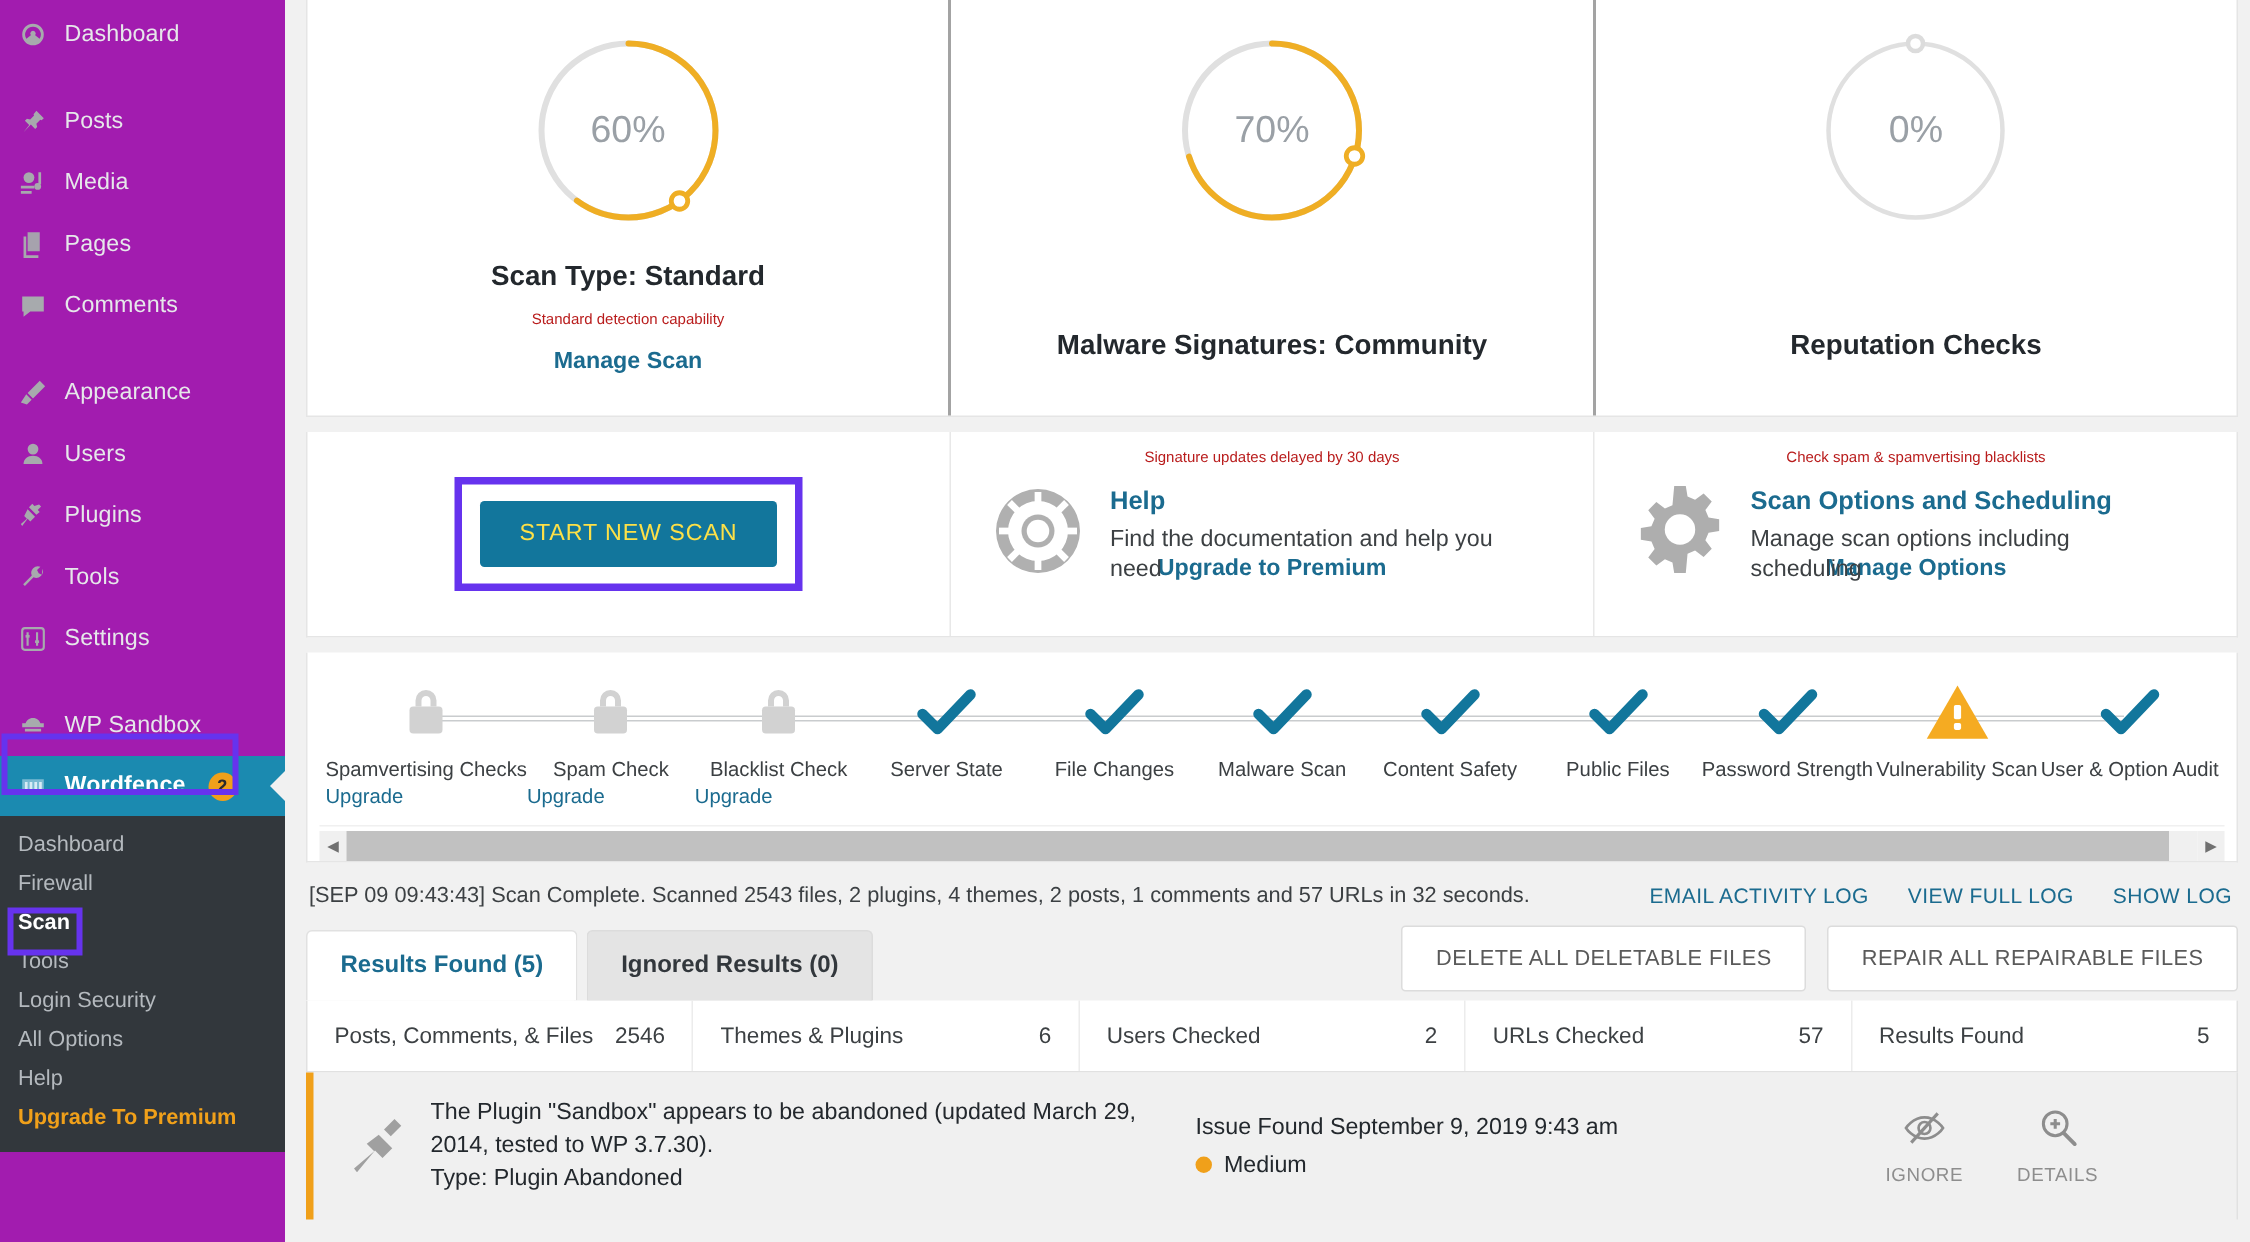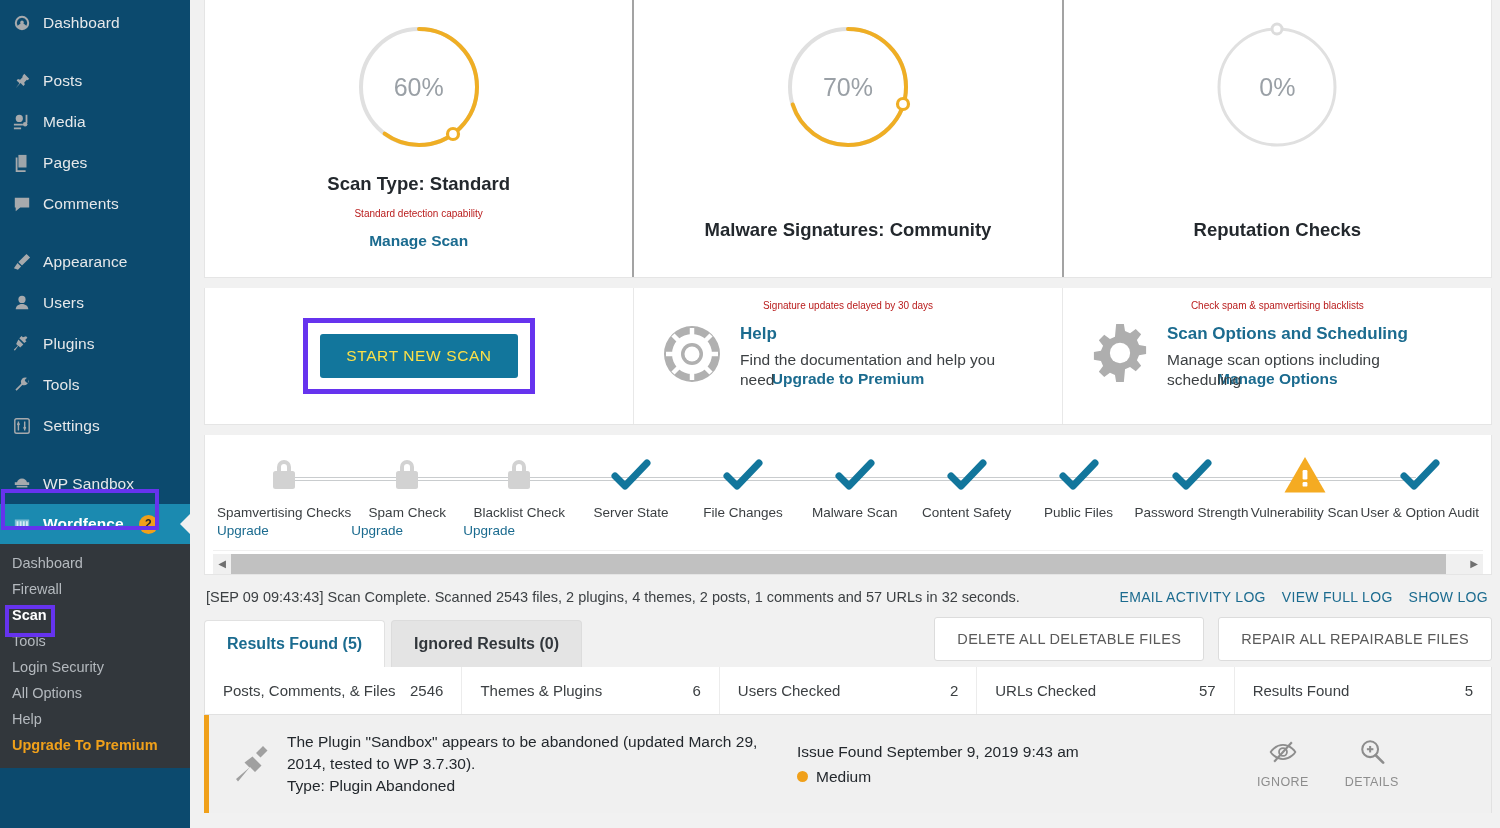--- a/index.html
+++ b/index.html
@@ -7,21 +7,21 @@
     width: 1500px; height: 828px;
     font-family: "Liberation Sans", sans-serif;
     background: #f1f1f1;
     overflow: hidden;
   }
   .app { display: flex; width: 1500px; height: 828px; }
 
   
   .sidebar {
     width: 190px; min-width: 190px; height: 828px;
-    background: #0c4a6e; color: #e6e8ea;
+    background: #a21caf; color: #e6e8ea;
     position: relative; padding-top: 2px;
     font-size: 15px;
   }
   .menu-item {
     display: flex; align-items: center; gap: 11px;
     height: 41px; padding: 0 12px; color: #e6e8ea;
     position: relative;
   }
   .menu-item .ic { width: 20px; height: 20px; flex: 0 0 20px; display:flex; align-items:center; justify-content:center; color:#a7aaad; }
   .menu-item .lbl { font-size: 15.5px; letter-spacing: .1px; }
@@ -141,21 +141,21 @@
     font-size: 10px; color: #707070; cursor: pointer;
   }
   .sc-track { flex: 1; height: 20px; background: #f0f0f0; }
   .sc-thumb { height: 20px; background: #c1c1c1; width: 98.5%; }
 
   
   .logline {
     display: flex; align-items: center; justify-content: space-between;
     padding: 14px 4px 12px 2px; font-size: 14.5px; color: #3c4043;
   }
-  .log-actions { display: flex; gap: 16px; }
+  .log-actions { display: flex; gap: 26px; }
   .log-actions span { color: #1b6b8f; font-size: 14px; letter-spacing: .3px; cursor: pointer; }
 
   
   .tabrow { display: flex; align-items: flex-end; justify-content: space-between; }
   .tabs { display: flex; gap: 6px; }
   .tab {
     padding: 14px 22px; font-size: 16px; font-weight: bold;
     border: 1px solid #e1e1e1; border-bottom: none;
     border-radius: 4px 4px 0 0; cursor: pointer;
   }

